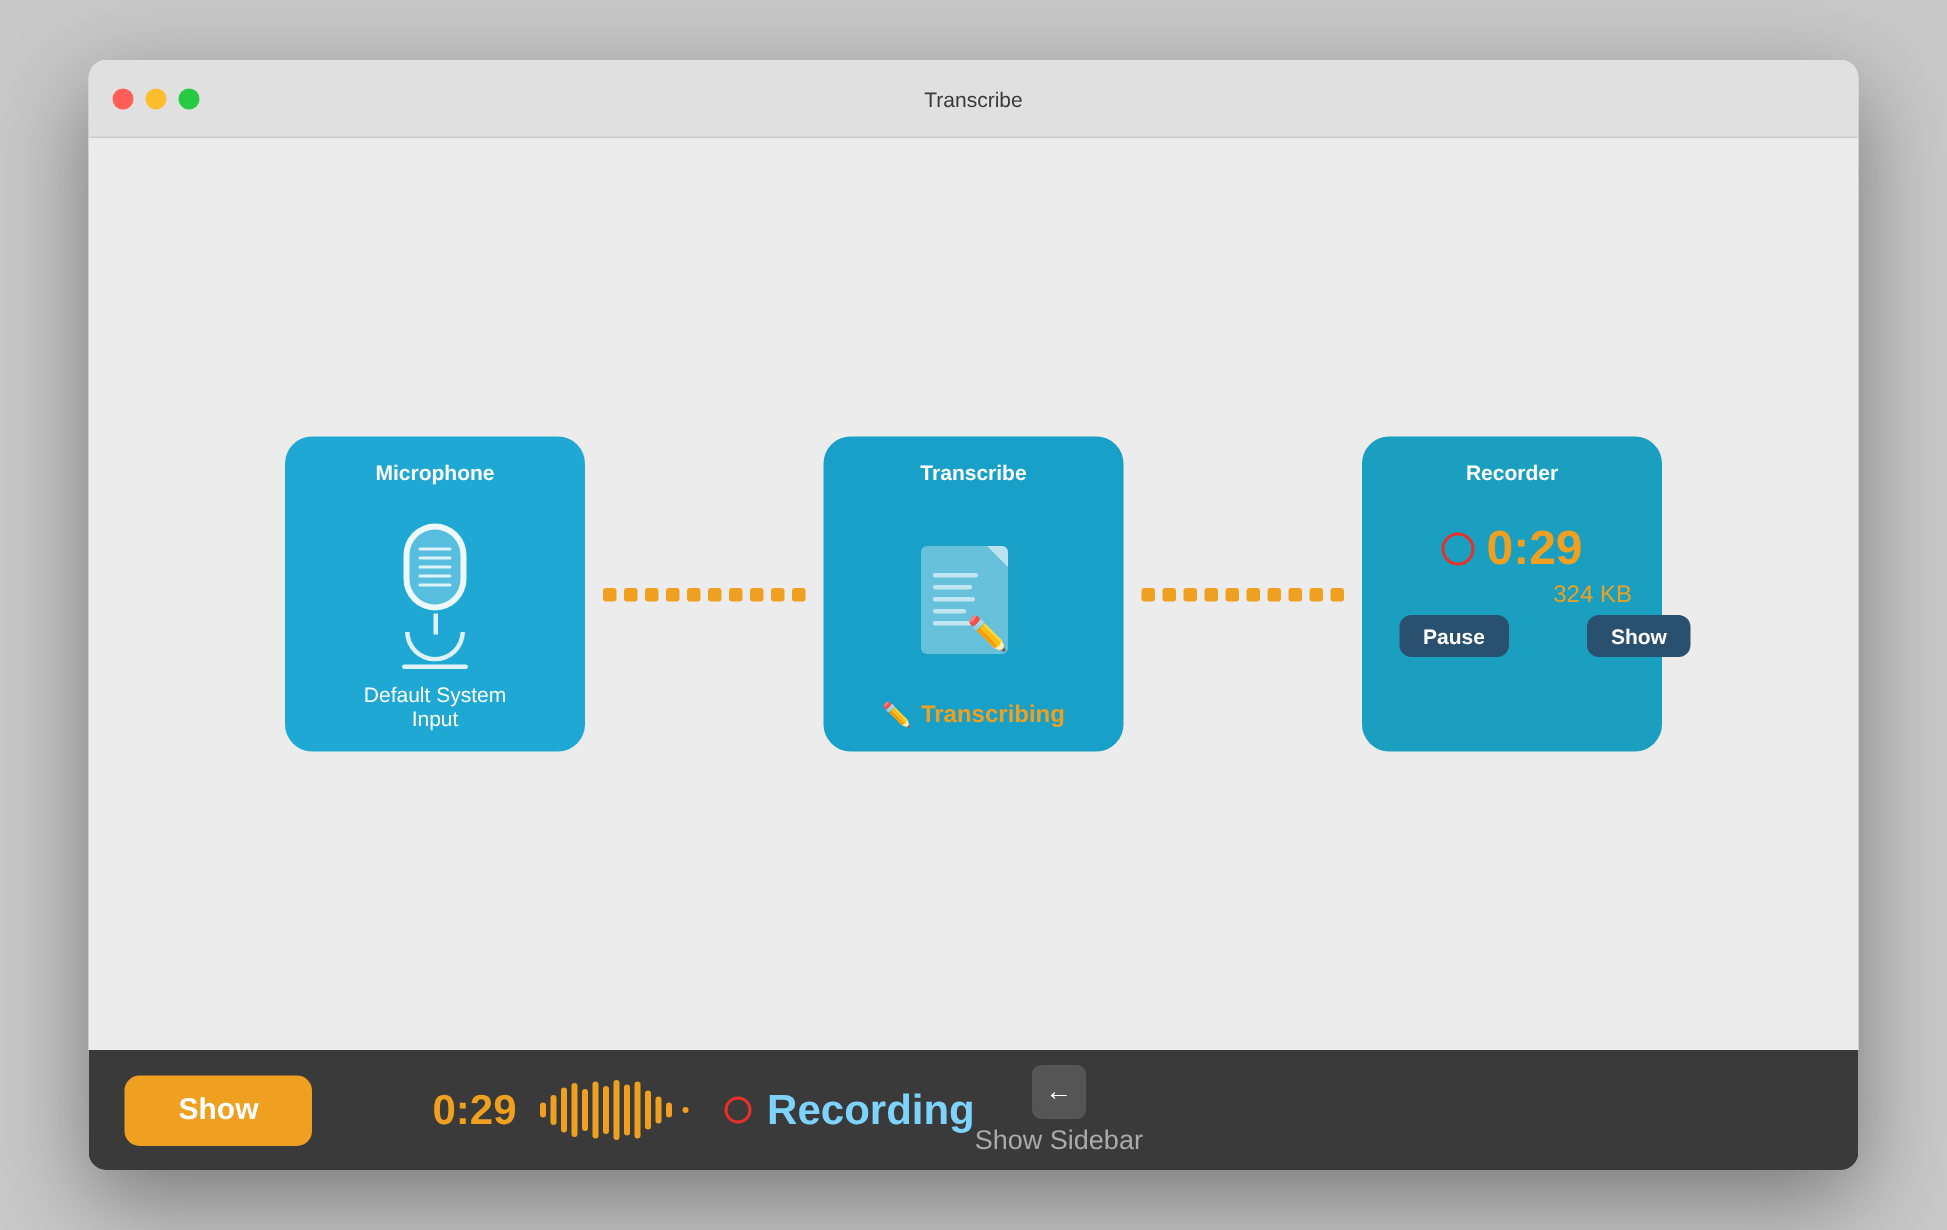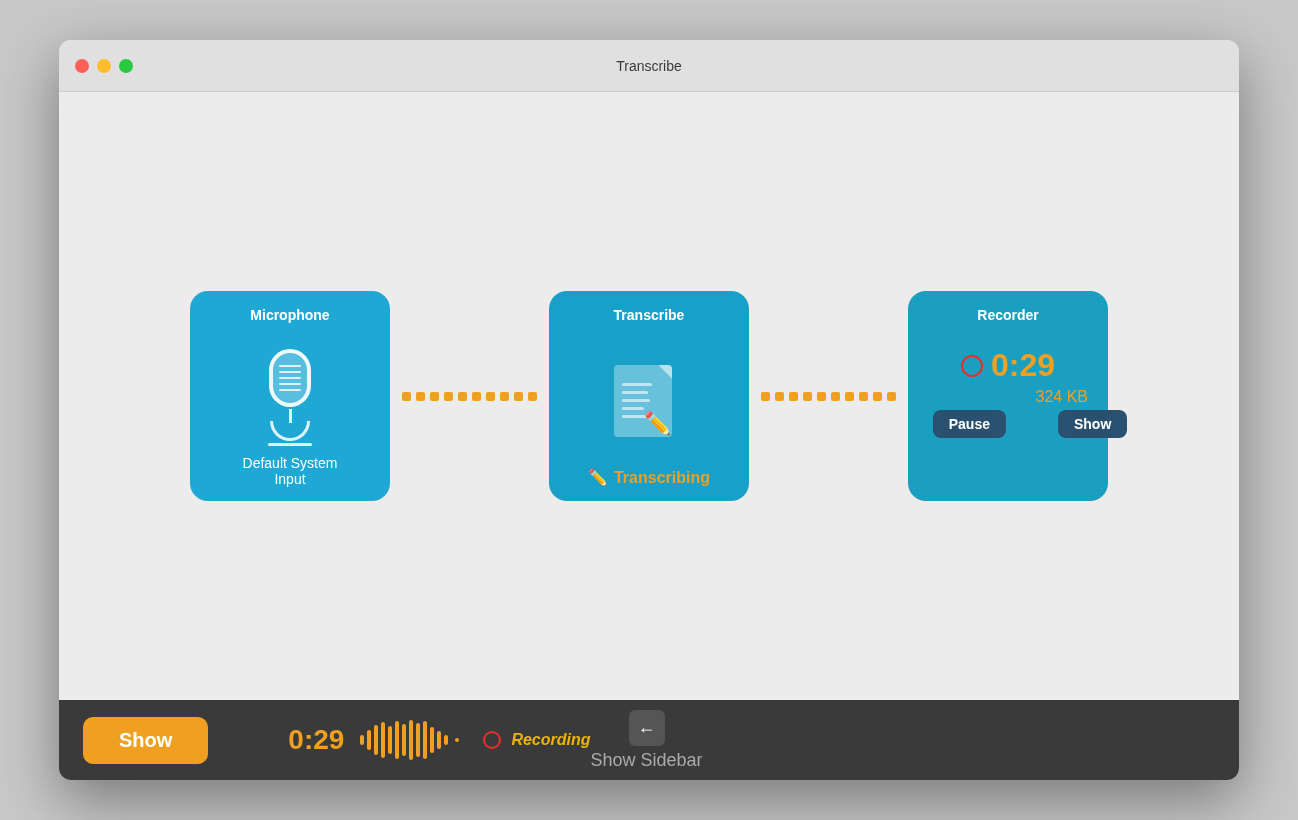--- a/index.html
+++ b/index.html
@@ -364,24 +364,23 @@
     }
 
     .rec-dot {
       width: 18px;
       height: 18px;
       border-radius: 50%;
       border: 2.5px solid #e8302a;
     }
 
     .rec-label {
-      font-size: 16px;
+      font-size: 28px;
       font-weight: 600;
-      color: #eab308;
-      font-style: italic;
+      color: #7dd3fc;
     }
 
     .sample-rate {
       font-size: 14px;
       color: #888;
       margin-left: 60px;
       flex: 1;
       text-align: right;
       padding-right: 20px;
     }

